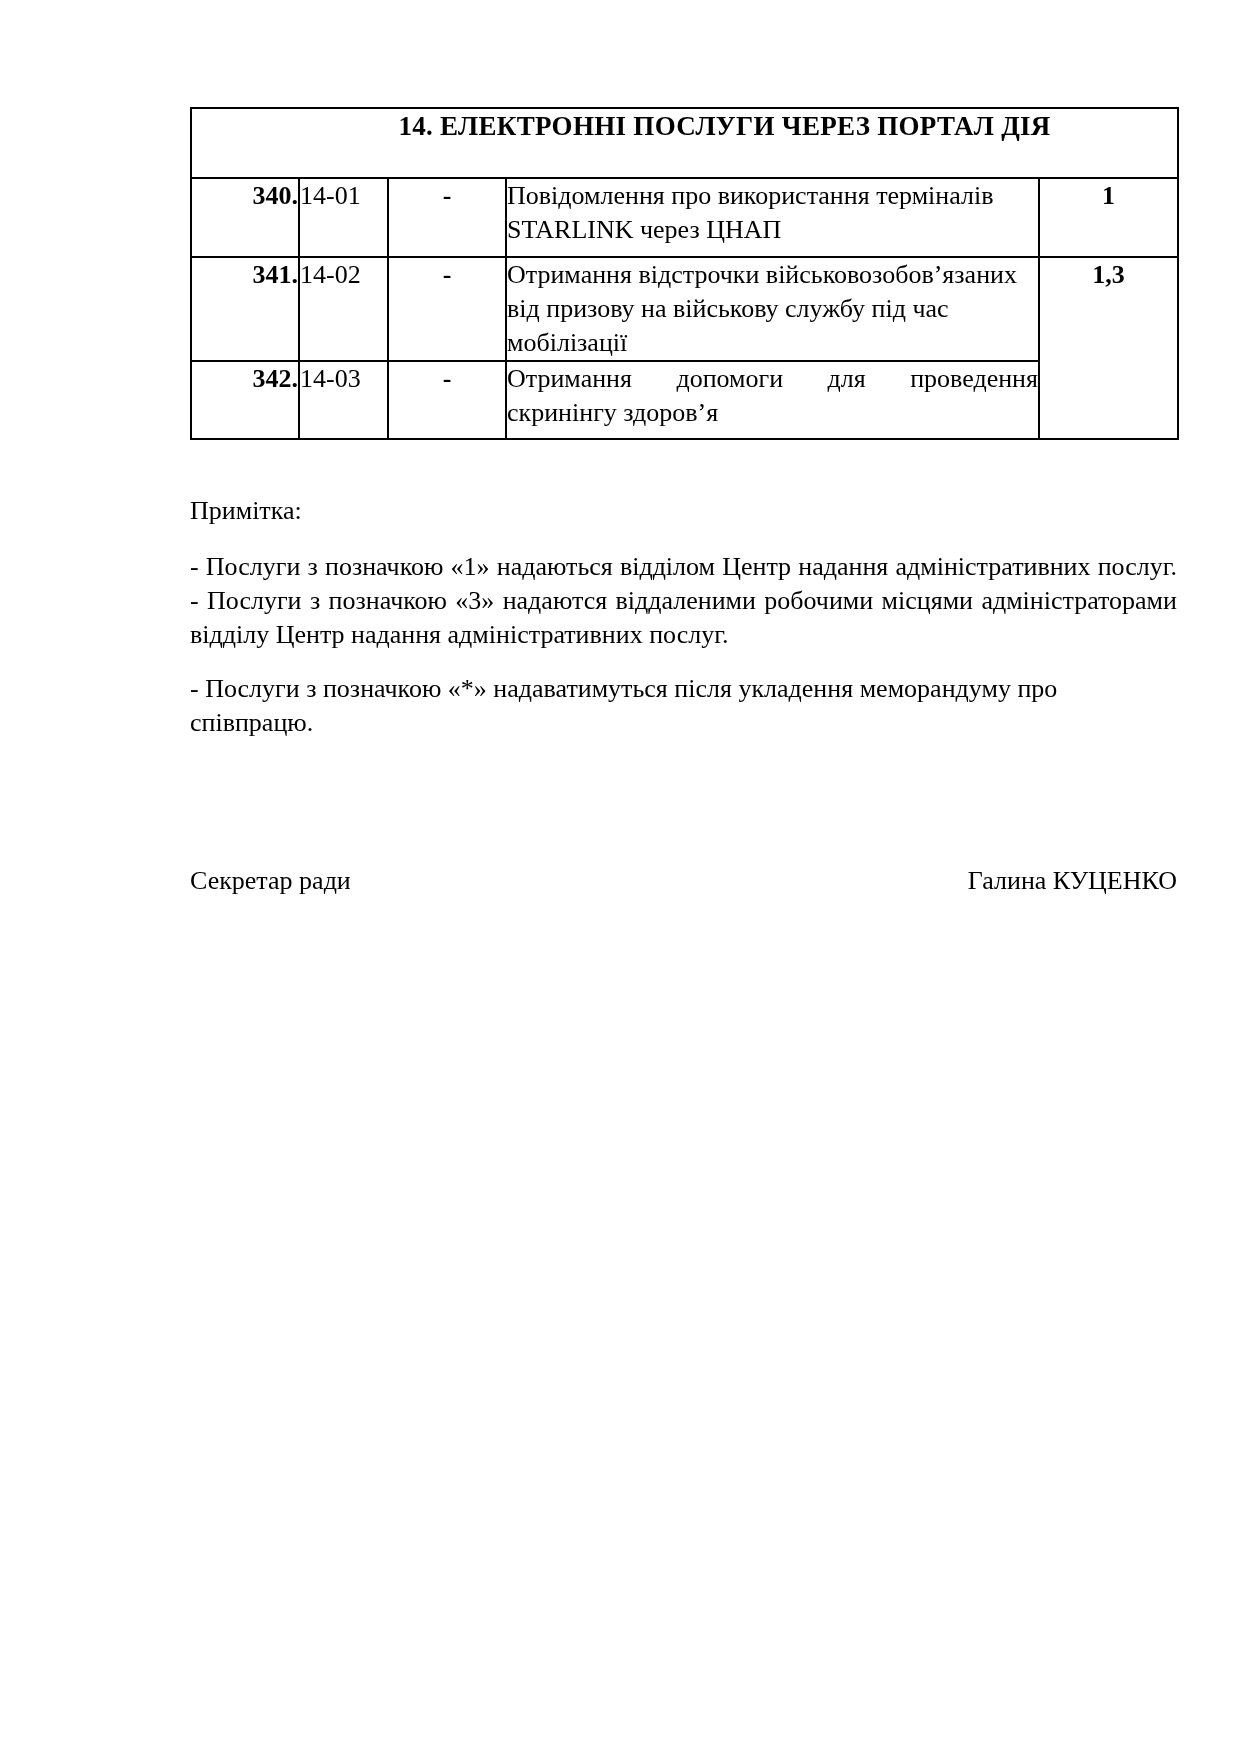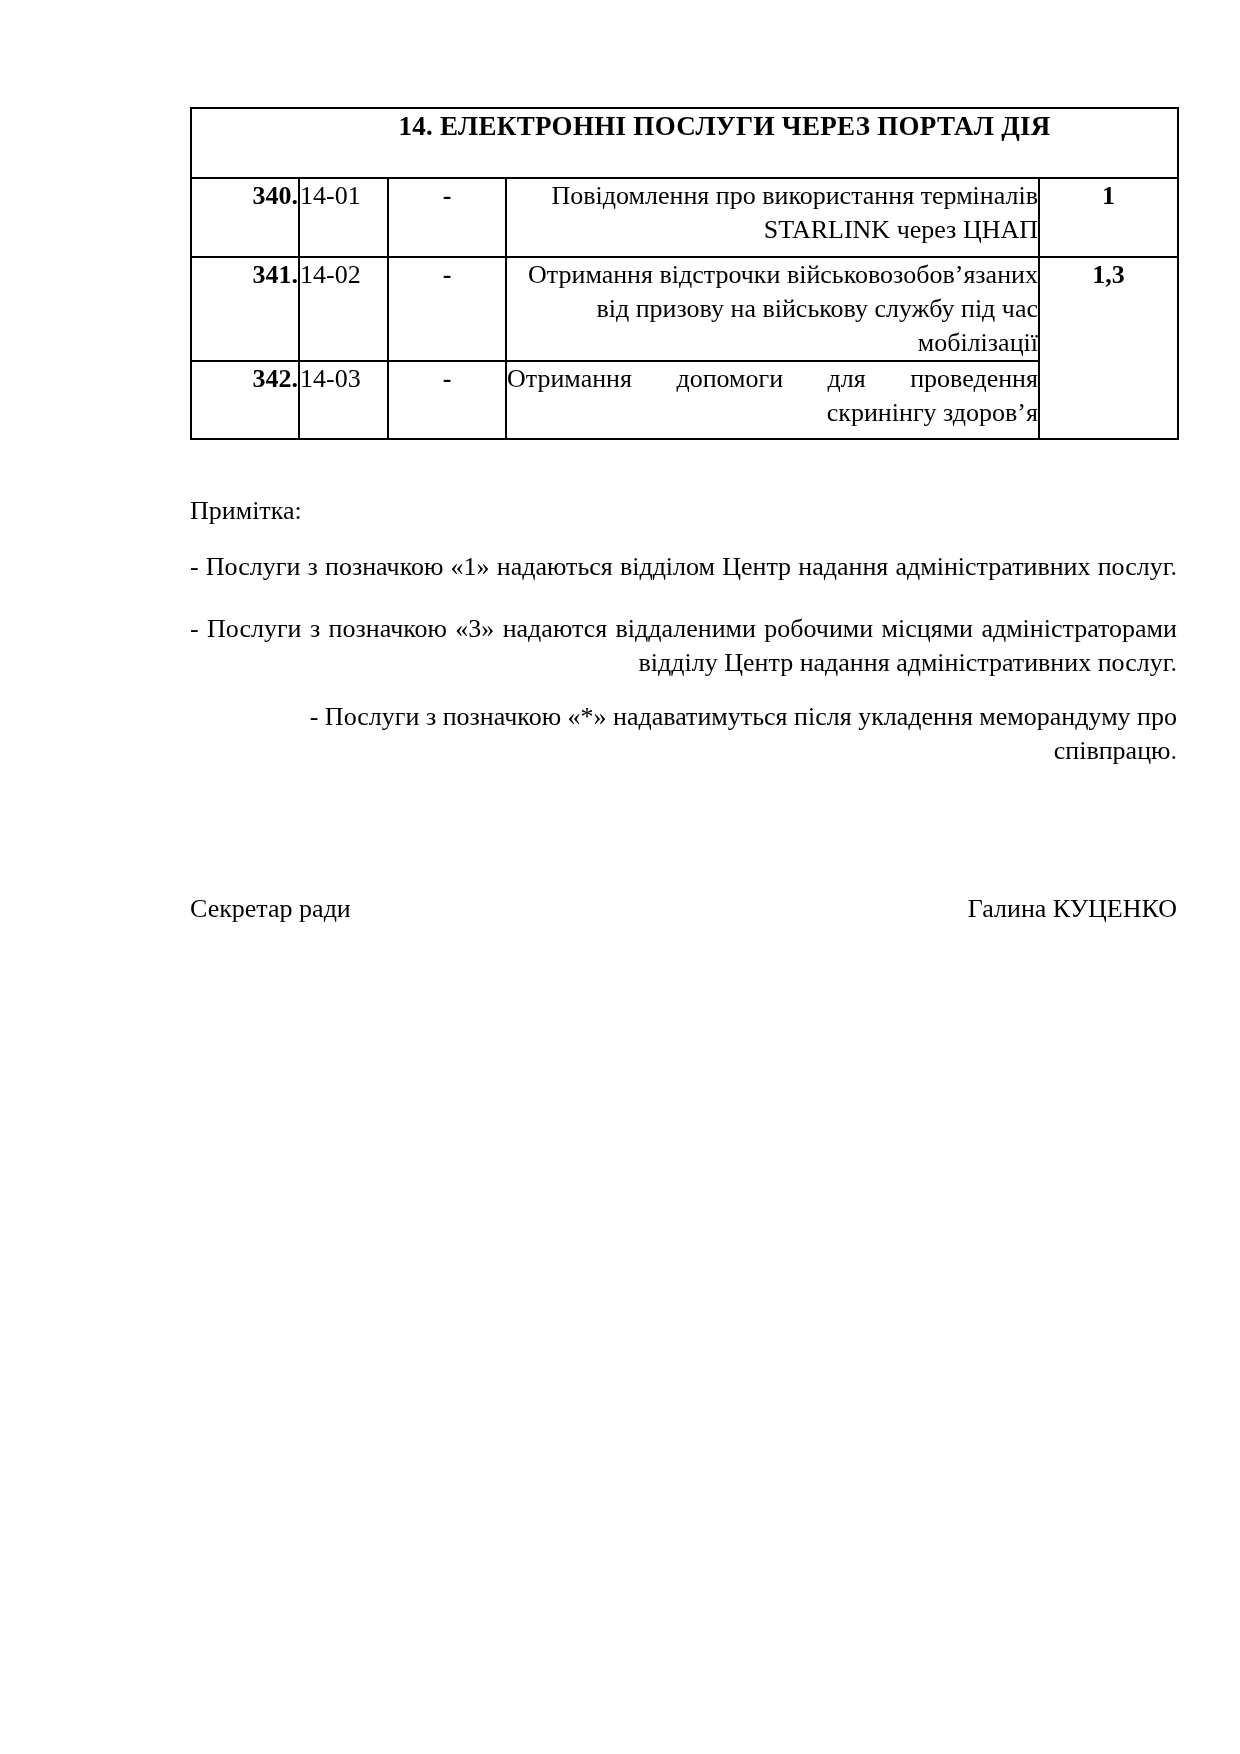--- a/index.html
+++ b/index.html
@@ -68,38 +68,38 @@
     font-weight: bold;
     padding-top: 5px;
   }
   tr.r340 { height: 79px; }
   tr.r341 { height: 99px; }
   tr.r342 { height: 78px; }
   
   tr.r340 td.desc, tr.r341 td.desc {
     border-bottom: 1px solid #b3b3b3;
   }
-  .line { display: block; text-align: right; }
+  .line { display: block; }
   .line.stretch {
     text-align: justify;
     text-align-last: justify;
   }
 
   
   .note-heading {
     margin-top: 54px;
     font-size: 26px;
     line-height: 34px;
   }
   .note {
     font-size: 26px;
     line-height: 34px;
   }
   .note-1 { margin-top: 22px; }
-  .note-2 { margin-top: 28px; }
+  .note-2 { }
   .note-3 { margin-top: 20px; }
 
   
   .signature {
     margin-top: 124px;
     display: flex;
     justify-content: space-between;
     font-size: 26px;
     line-height: 34px;
   }

